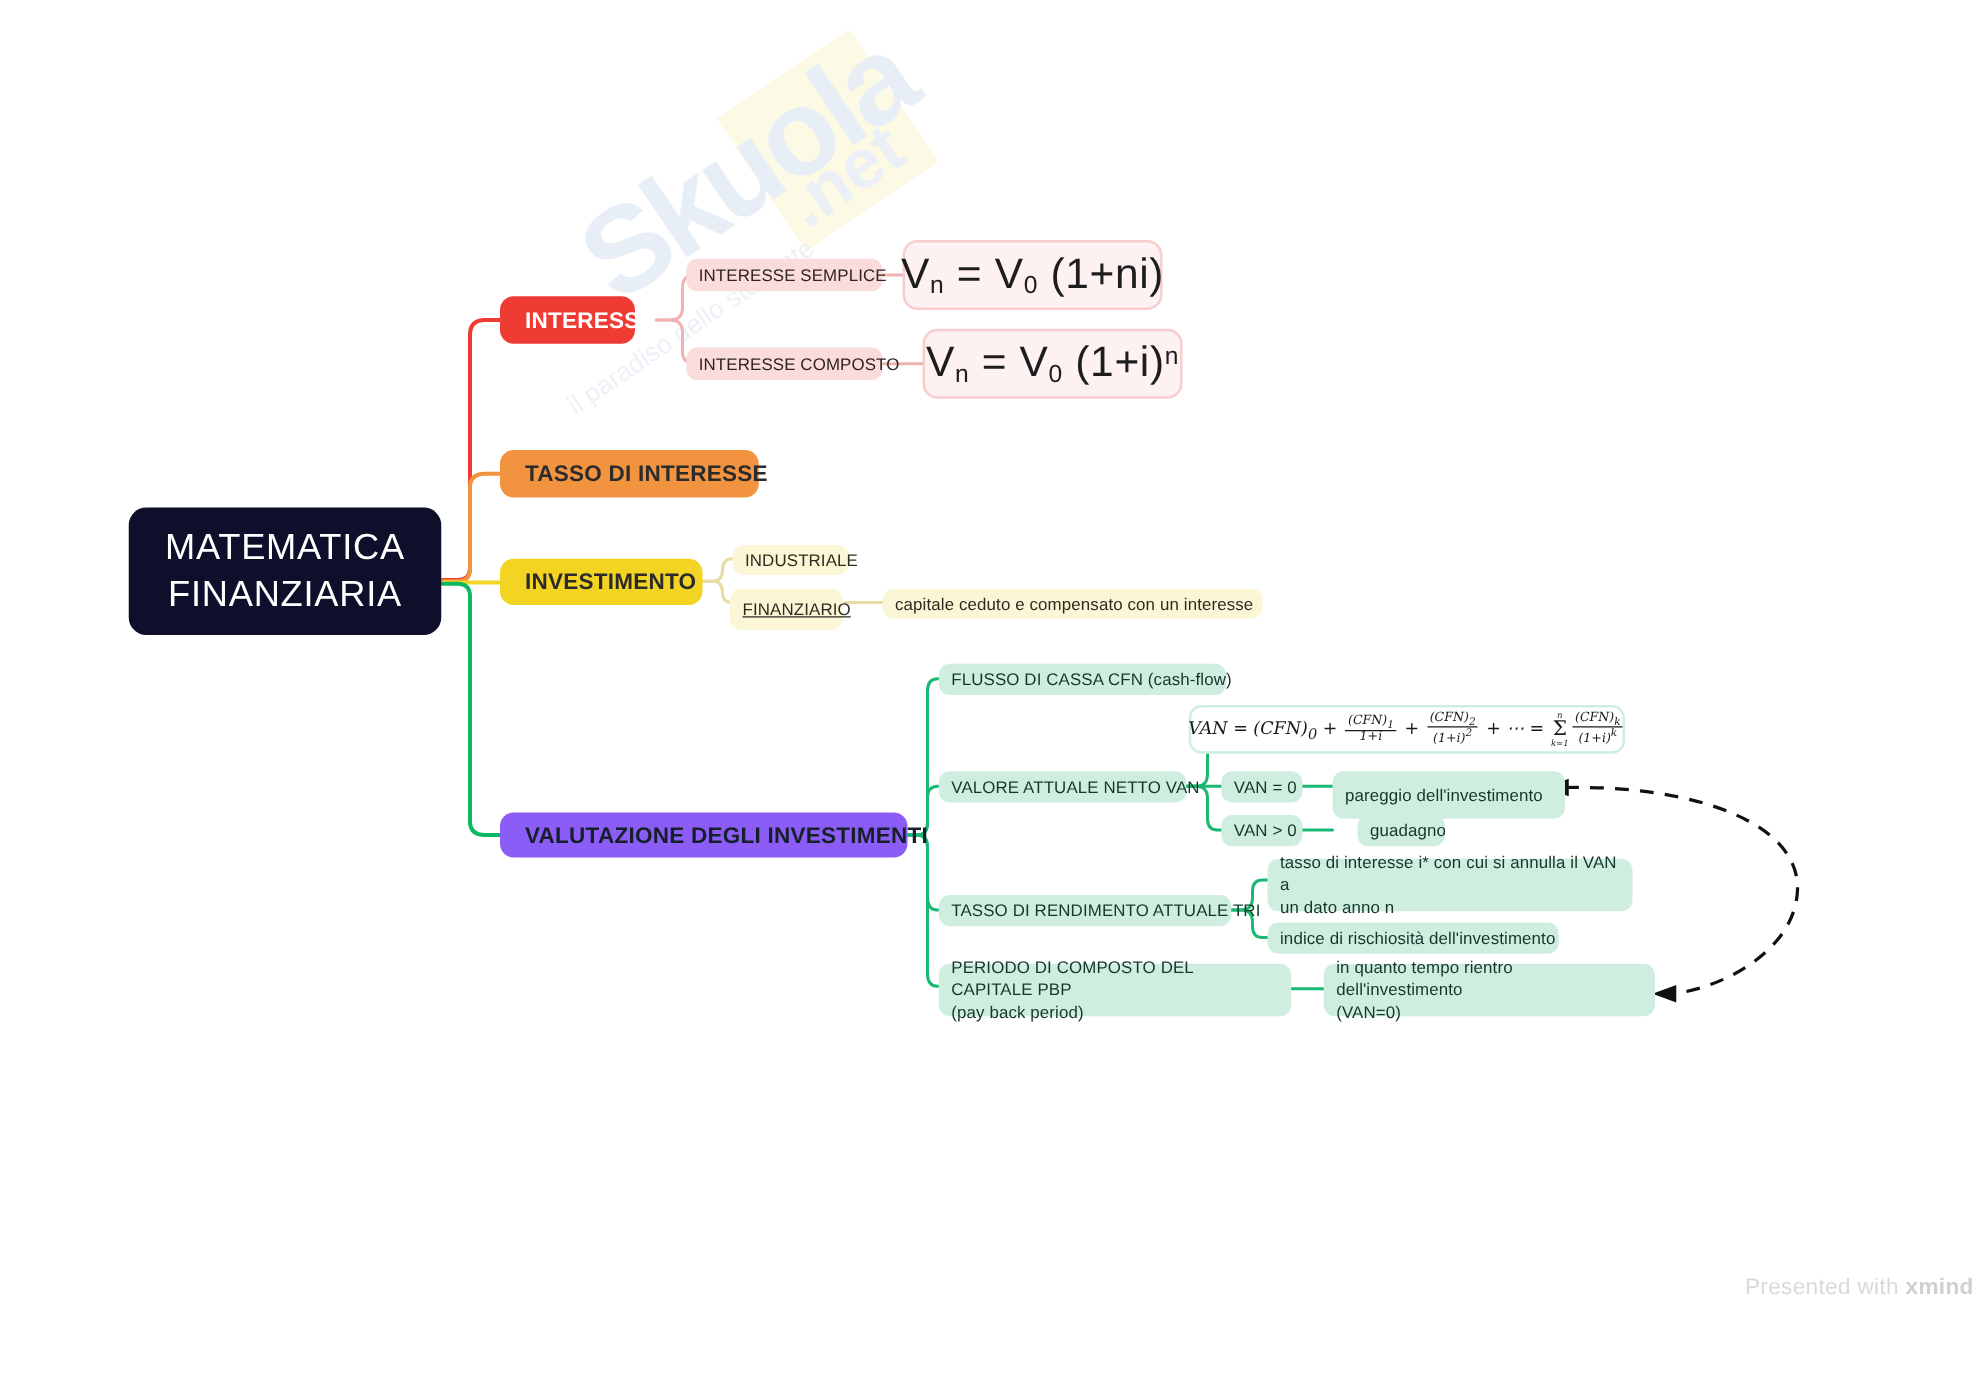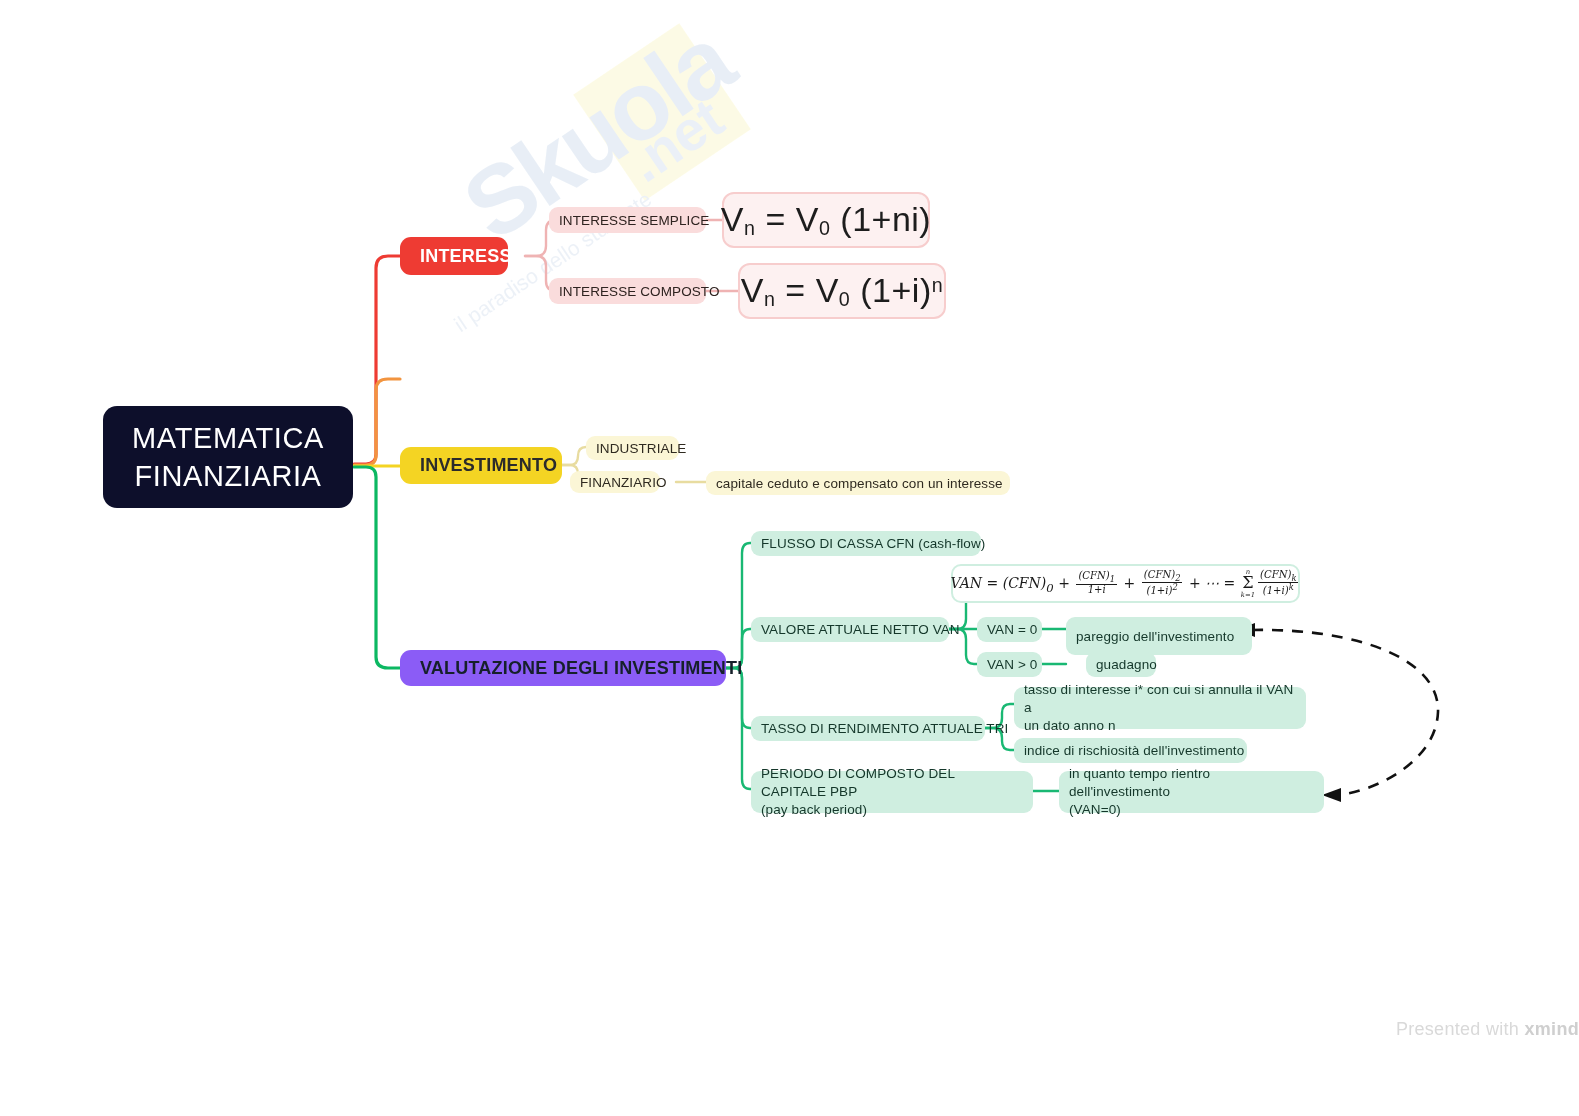--- a/index.html
+++ b/index.html
@@ -261,26 +261,27 @@
   <div class="node pill pink" style="left:549px; top:278px; width:157px; height:26px;">INTERESSE COMPOSTO</div>
 
   <div class="node formula" style="left:722px; top:192px; width:208px; height:56px;">
     <span>V<sub>n</sub> = V<sub>0</sub> (1+ni)</span>
   </div>
 
   <div class="node formula" style="left:738px; top:263px; width:208px; height:56px;">
     <span>V<sub>n</sub> = V<sub>0</sub> (1+i)<sup>n</sup></span>
   </div>
 
+  <div class="node branch orange" style="left:400px; top:360px; width:207px; height:38px;">TASSO DI INTERESSE</div>
 
   <div class="node branch yellow" style="left:400px; top:447px; width:162px; height:37px;">INVESTIMENTO</div>
 
   <div class="node pill cream" style="left:586px; top:436px; width:93px; height:24px;">INDUSTRIALE</div>
 
-  <div class="node pill cream" style="left:570px; top:471px; width:90px; height:22px;">FINANZIARIO</div>
+  <div class="node pill cream" style="left:584px; top:471px; width:90px; height:33px;text-decoration:underline;">FINANZIARIO</div>
 
   <div class="node pill cream" style="left:706px; top:471px; width:304px; height:24px;">capitale ceduto e compensato con un interesse</div>
 
   <div class="node branch green" style="left:400px; top:650px; width:326px; height:36px;">VALUTAZIONE DEGLI INVESTIMENTI</div>
 
   <div class="node pill mint" style="left:751px; top:531px; width:230px; height:25px;">FLUSSO DI CASSA CFN (cash-flow)</div>
 
   <div class="node pill mint" style="left:751px; top:617px; width:198px; height:25px;">VALORE ATTUALE NETTO VAN</div>
 
   <div class="node formula-van" style="left:951px; top:564px; width:349px; height:39px;">

